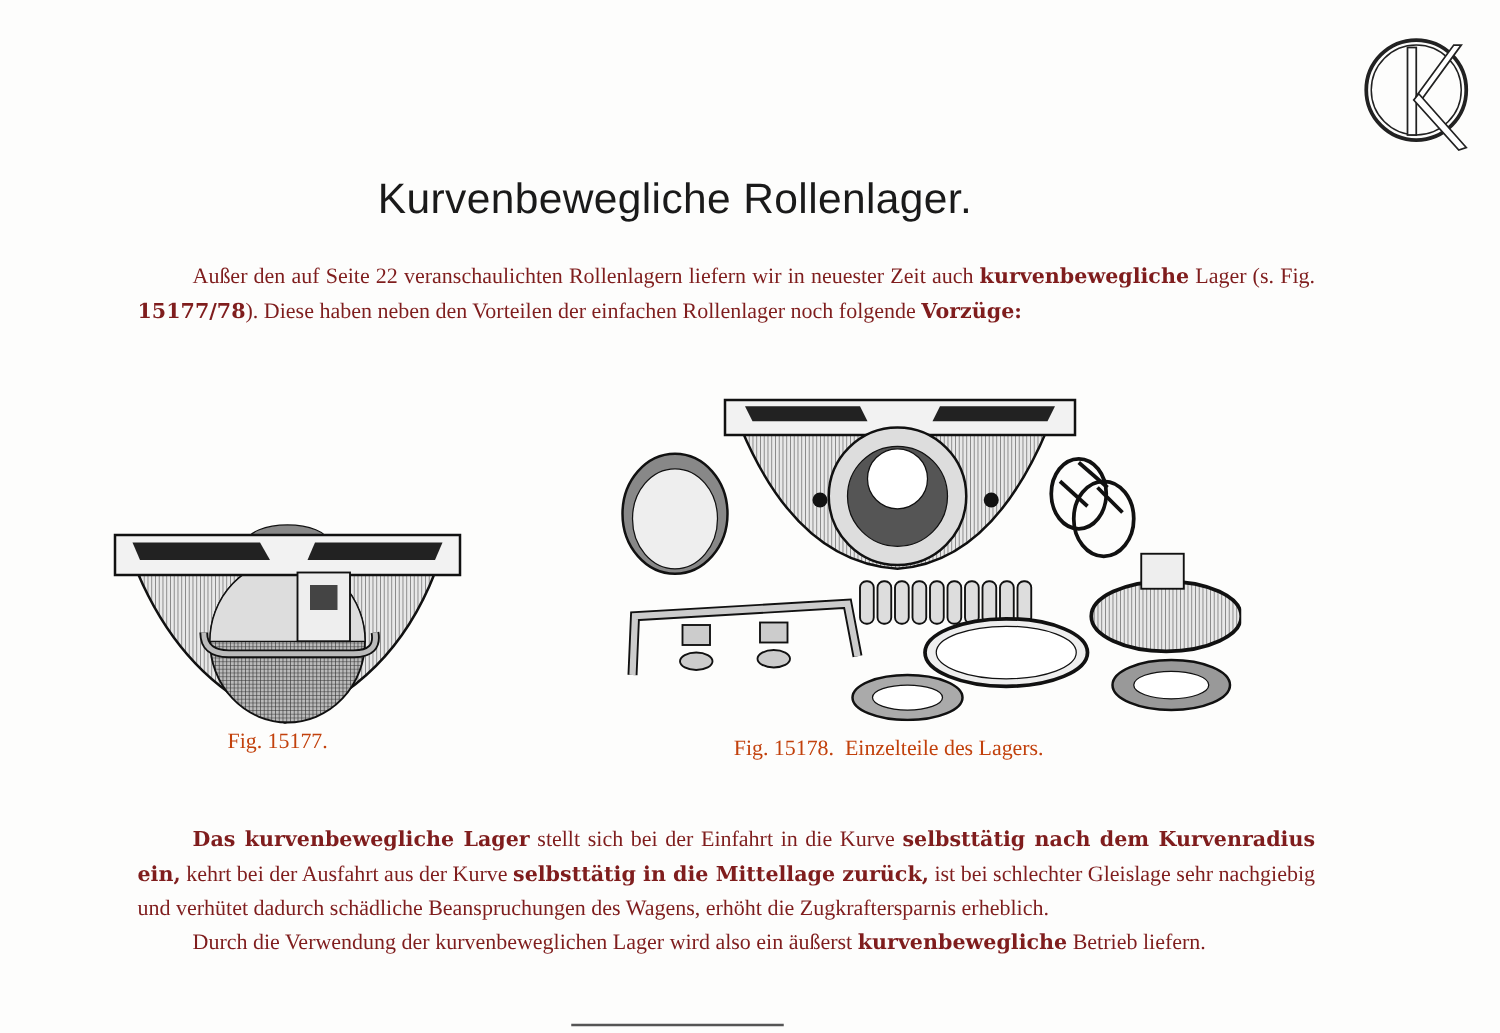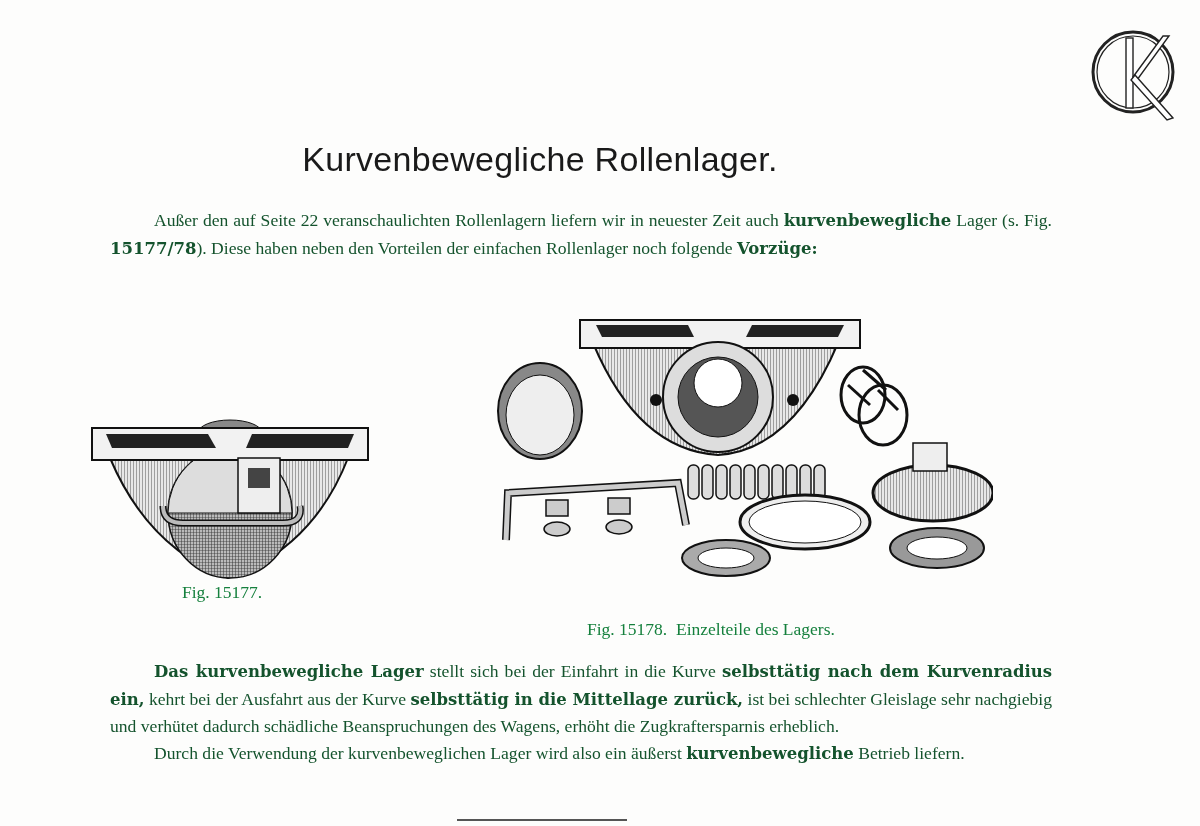--- a/index.html
+++ b/index.html
@@ -11,29 +11,29 @@
   .abs { position:absolute; }
   .logo { left:1085px; top:22px; width:100px; height:100px; }
   .title {
     left:0; width:1200px; top:140px; text-align:center;
     font-family:"Liberation Sans", sans-serif;
     font-size:34px; letter-spacing:0.3px; color:#1a1a1a;
     transform:translateX(-60px);
   }
   .para {
     left:110px; width:942px; font-size:17.6px; line-height:26.5px;
-    text-align:justify; color:#14532d; font-family:"Liberation Serif", serif;
+    text-align:justify; color:#7f1d1d; font-family:"Liberation Serif", serif;
   }
   .para b { font-family:"DejaVu Serif", serif; font-weight:bold; font-size:16.5px; }
   .intro { top:207px; }
   .body1 { top:658px; }
   .indent { display:inline-block; width:44px; }
-  .caption { font-family:"Liberation Serif", serif; font-size:17.5px; color:#15803d; }
+  .caption { font-family:"Liberation Serif", serif; font-size:17.5px; color:#c2410c; }
   .cap1 { left:182px; top:582px; }
-  .cap2 { left:587px; top:588px;margin-top:31px; }
+  .cap2 { left:587px; top:588px; }
   .fig1 { left:88px; top:418px; width:285px; height:165px; }
   .fig2 { left:488px; top:315px; width:505px; height:262px; }
   .divider { left:457px; top:819px; width:170px; height:2px; background:#555; }
 </style>
 </head>
 <body>
 
 <div class="abs logo">
   <svg width="100" height="100" viewBox="0 0 100 100">
     <circle cx="48" cy="50" r="40" fill="none" stroke="#222" stroke-width="3"></circle>

